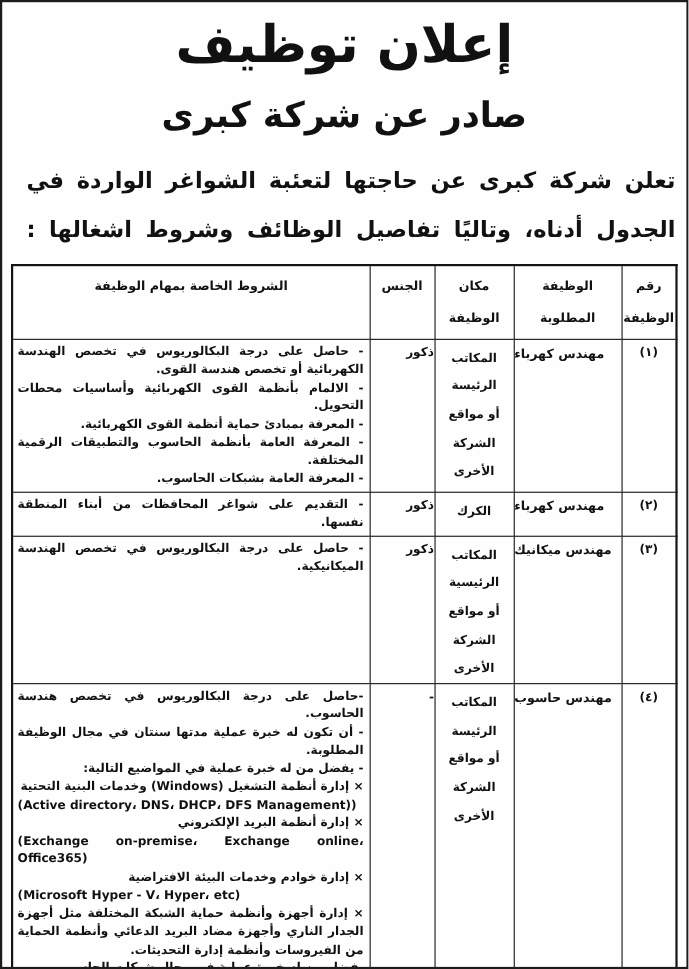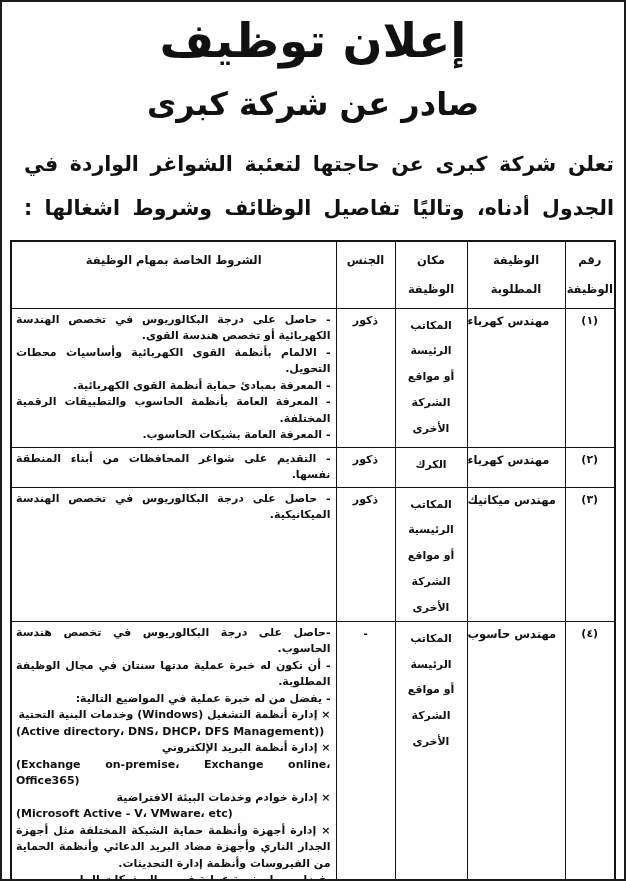--- a/index.html
+++ b/index.html
@@ -63,21 +63,21 @@
   }
   tbody tr:nth-child(1) { height: 101px; }
   tbody tr:nth-child(2) { height: 21px; }
   tbody tr:nth-child(3) { height: 72px; }
   tbody tr:nth-child(4) { height: 280px; }
   tbody tr:nth-child(5) { height: 92px; }
   td { font-size: 11px; }
   td.c-num  { text-align: center; padding-top: 5px; }
   td.c-ttl  { text-align: left; padding-top: 5px; font-size: 11.5px; }
   td.c-loc  { text-align: center; padding-top: 4px; line-height: 2.35; white-space: pre-line; }
-  td.c-gen  { text-align: center; padding-top: 5px; }
+  td.c-gen  { padding-top: 5px; }
   td.c-cond { padding: 3px 5px 3px 4px; }
   .cond-line {
     line-height: 1.5;
     text-align: justify;
   }
   .cond-line[dir="auto"] { unicode-bidi: plaintext; }
 </style>
 </head>
 <body>
 
@@ -153,20 +153,20 @@
           <td class="c-gen">-</td>
           <td class="c-cond">
             <div class="cond-line" dir="auto">-حاصل على درجة البكالوريوس في تخصص هندسة الحاسوب.</div>
             <div class="cond-line" dir="auto">- أن تكون له خبرة عملية مدتها سنتان في مجال الوظيفة المطلوبة.</div>
             <div class="cond-line" dir="auto">- يفضل من له خبرة عملية في المواضيع التالية:</div>
             <div class="cond-line" dir="auto">× إدارة أنظمة التشغيل (Windows) وخدمات البنية التحتية</div>
             <div class="cond-line" dir="auto">(Active directory، DNS، DHCP، DFS Management))</div>
             <div class="cond-line" dir="auto">× إدارة أنظمة البريد الإلكتروني</div>
             <div class="cond-line" dir="auto">(Exchange on-premise، Exchange online، Office365)</div>
             <div class="cond-line" dir="auto">× إدارة خوادم وخدمات البيئة الافتراضية</div>
-            <div class="cond-line" dir="auto">(Microsoft Active - V، VMware، etc)</div>
+            <div class="cond-line" dir="auto">(Microsoft Hyper - V، Hyper، etc)</div>
             <div class="cond-line" dir="auto">× إدارة أجهزة وأنظمة حماية الشبكة المختلفة مثل أجهزة الجدار الناري وأجهزة مضاد البريد الدعائي وأنظمة الحماية من الفيروسات وأنظمة إدارة التحديثات.</div>
             <div class="cond-line" dir="auto">يفضل من له خبرة عملية في مجال شبكات الحاسوب.</div>
           </td>
         </tr>
       </tbody>
   </table>
 </div>
 
 </body></html>

